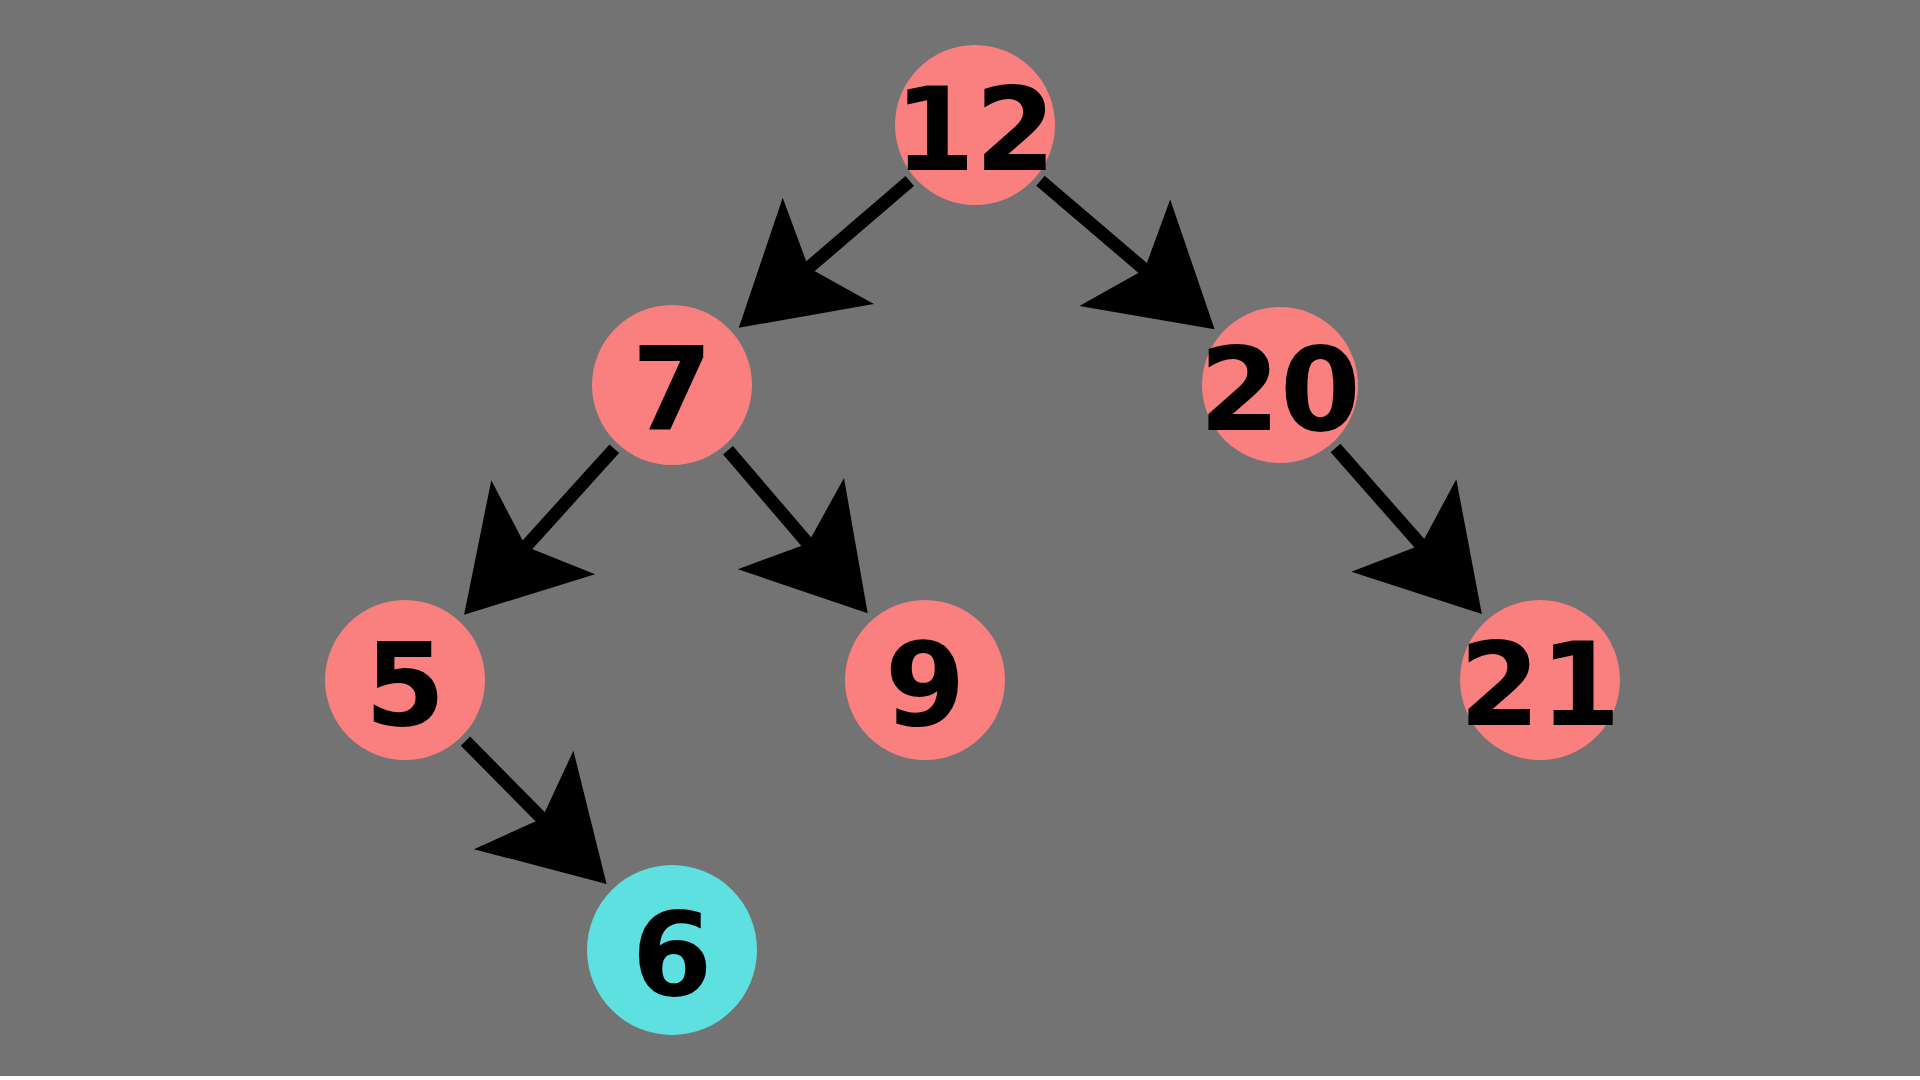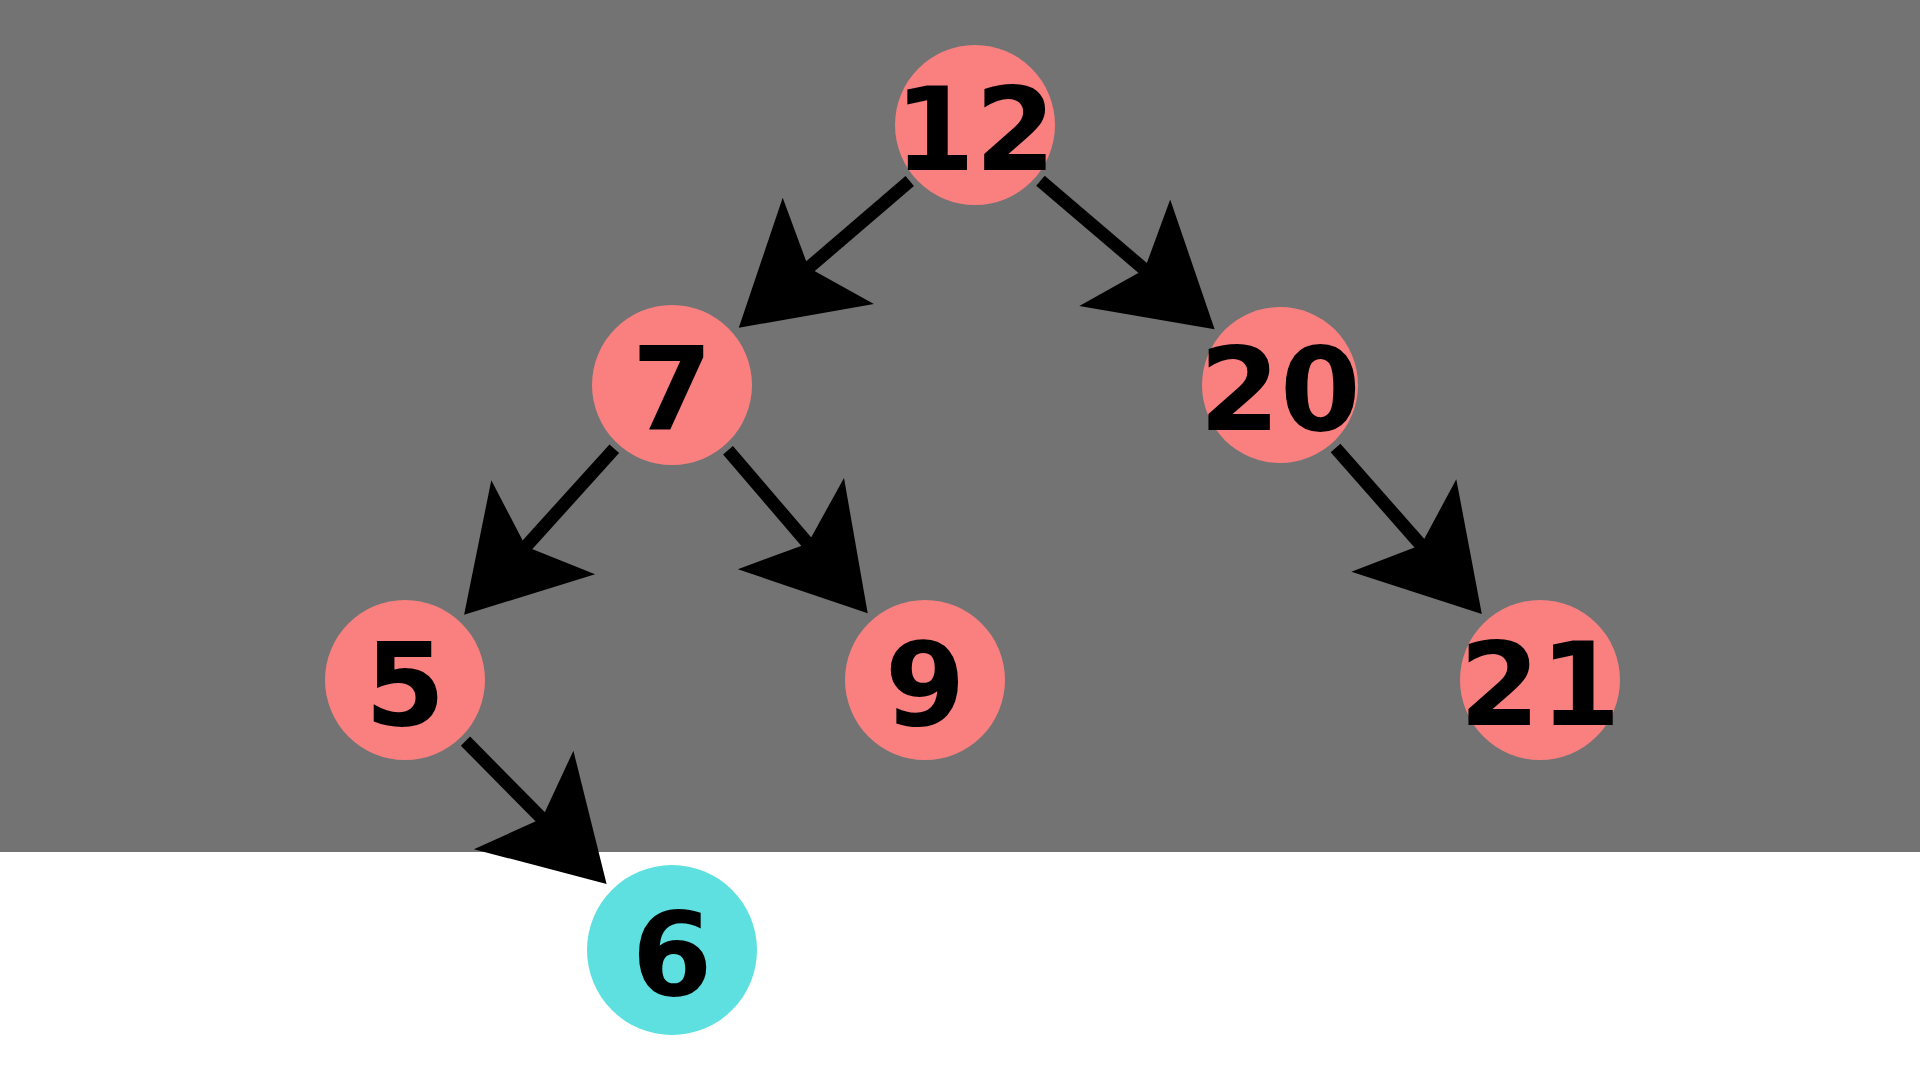--- a/index.html
+++ b/index.html
@@ -8,21 +8,21 @@
   }
   body {
     width: 1920px;
     height: 1080px;
     overflow: hidden;
     font-family: "DejaVu Sans", sans-serif;
   }
   #canvas {
     position: relative;
     width: 1920px;
-    height: 852px;
+    height: 1076px;
     background: #737373;
   }
   #tree-svg {
     position: absolute;
     top: 0;
     left: 0;
     width: 1920px;
     height: 1080px;
   }
   .node-circle {

